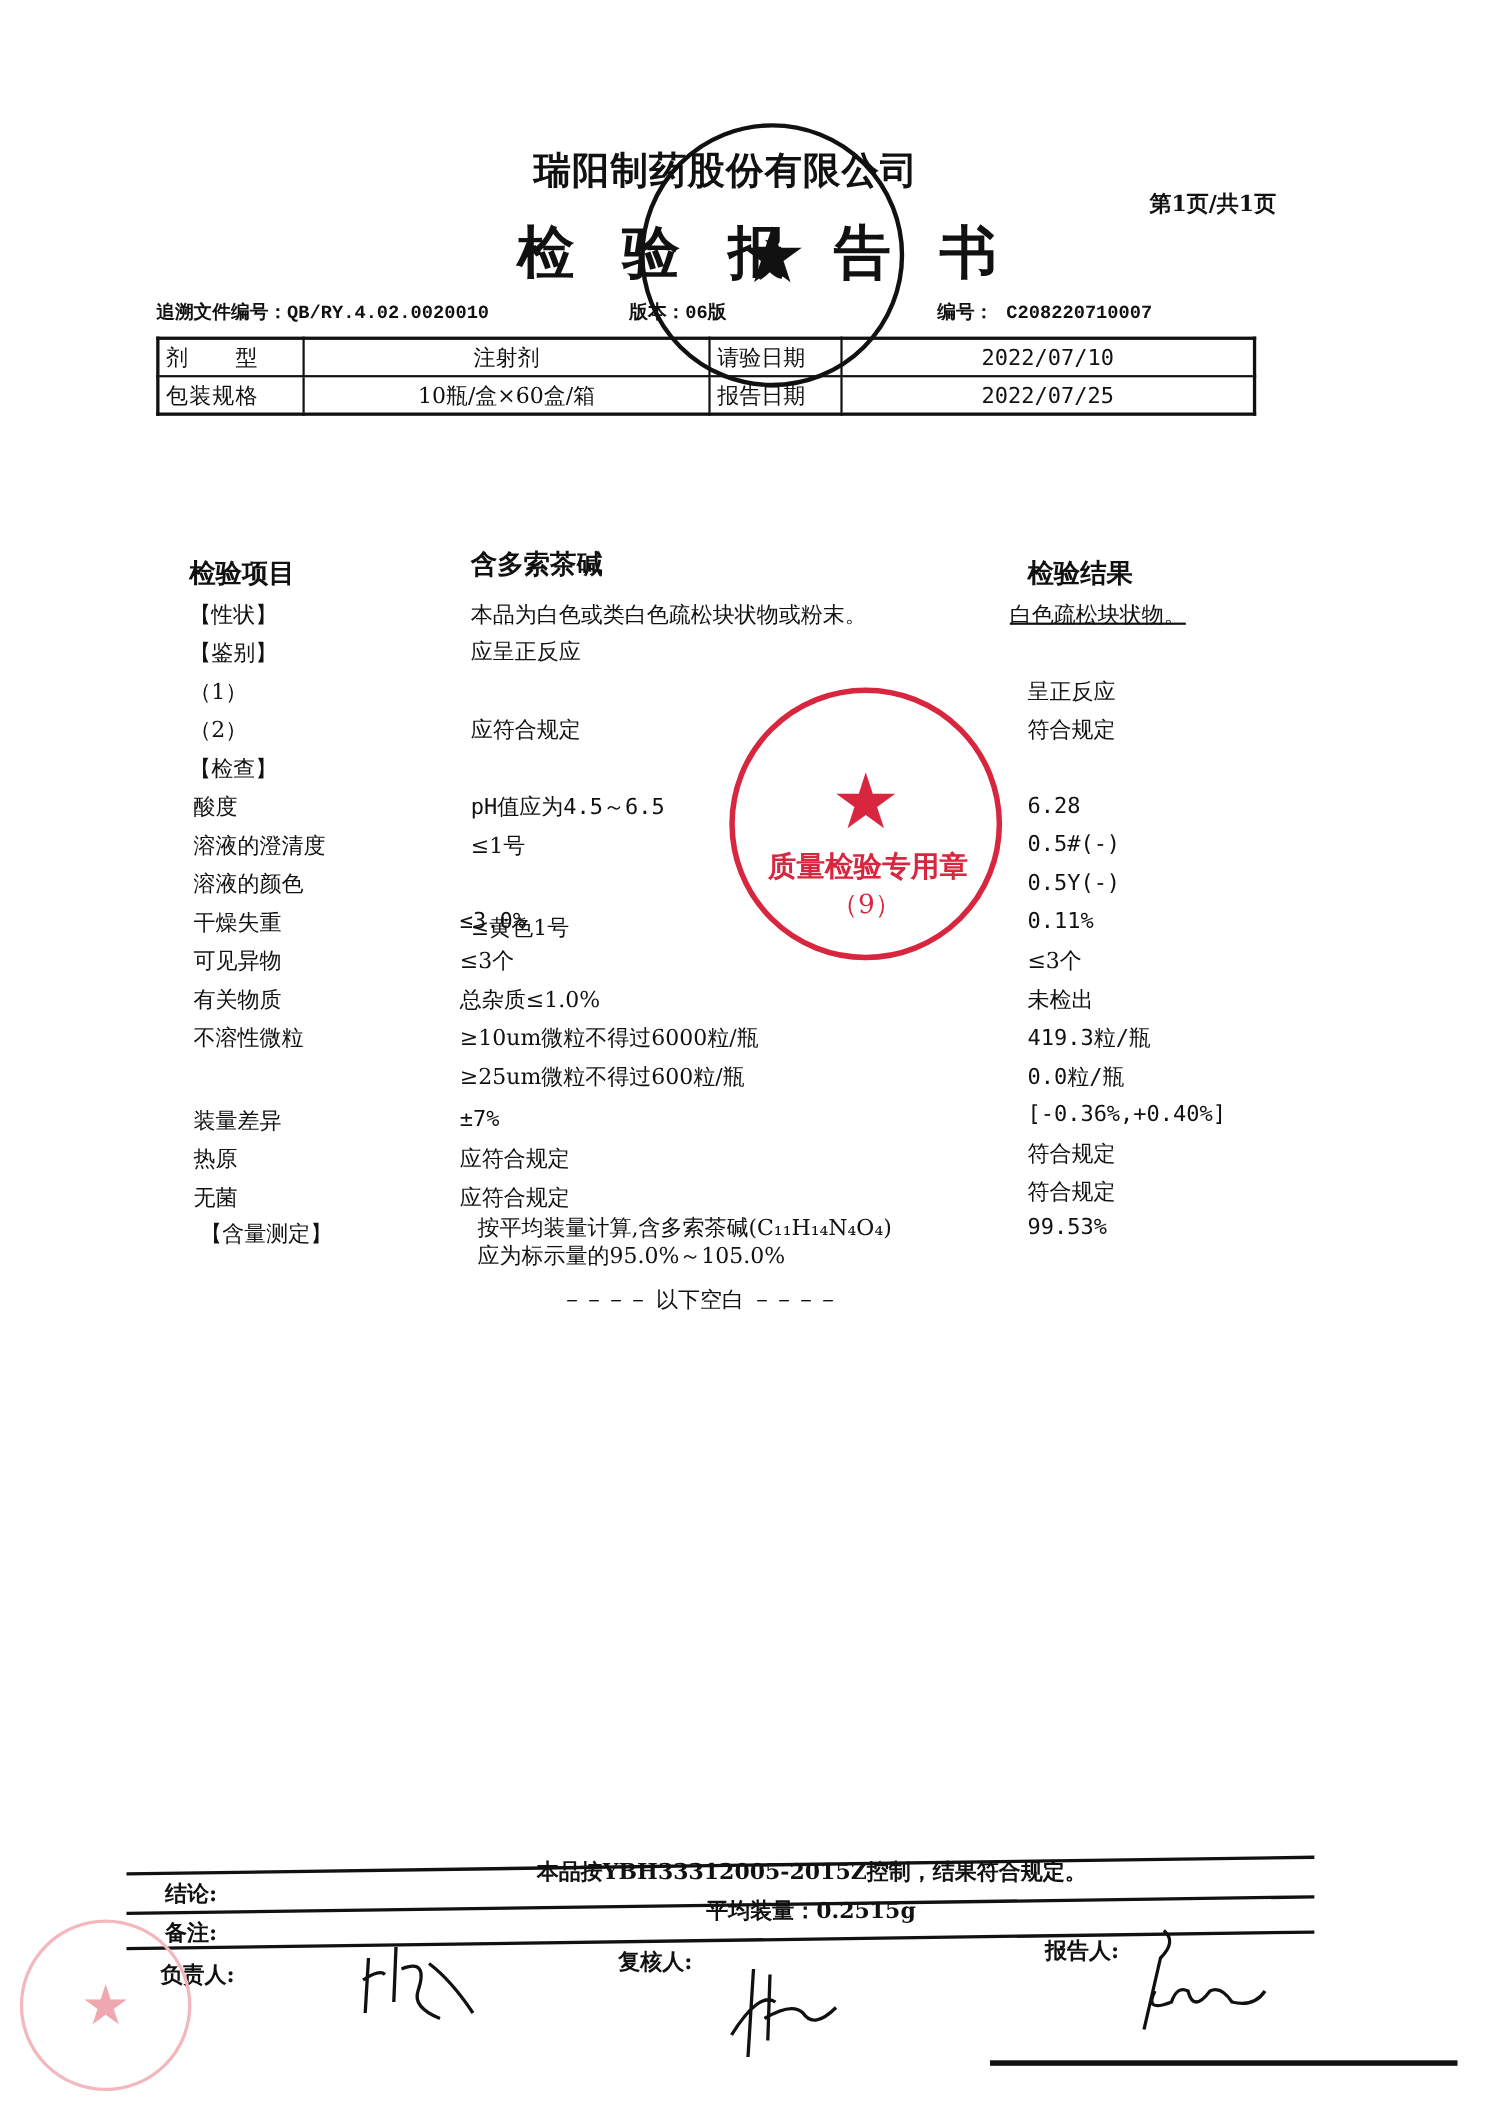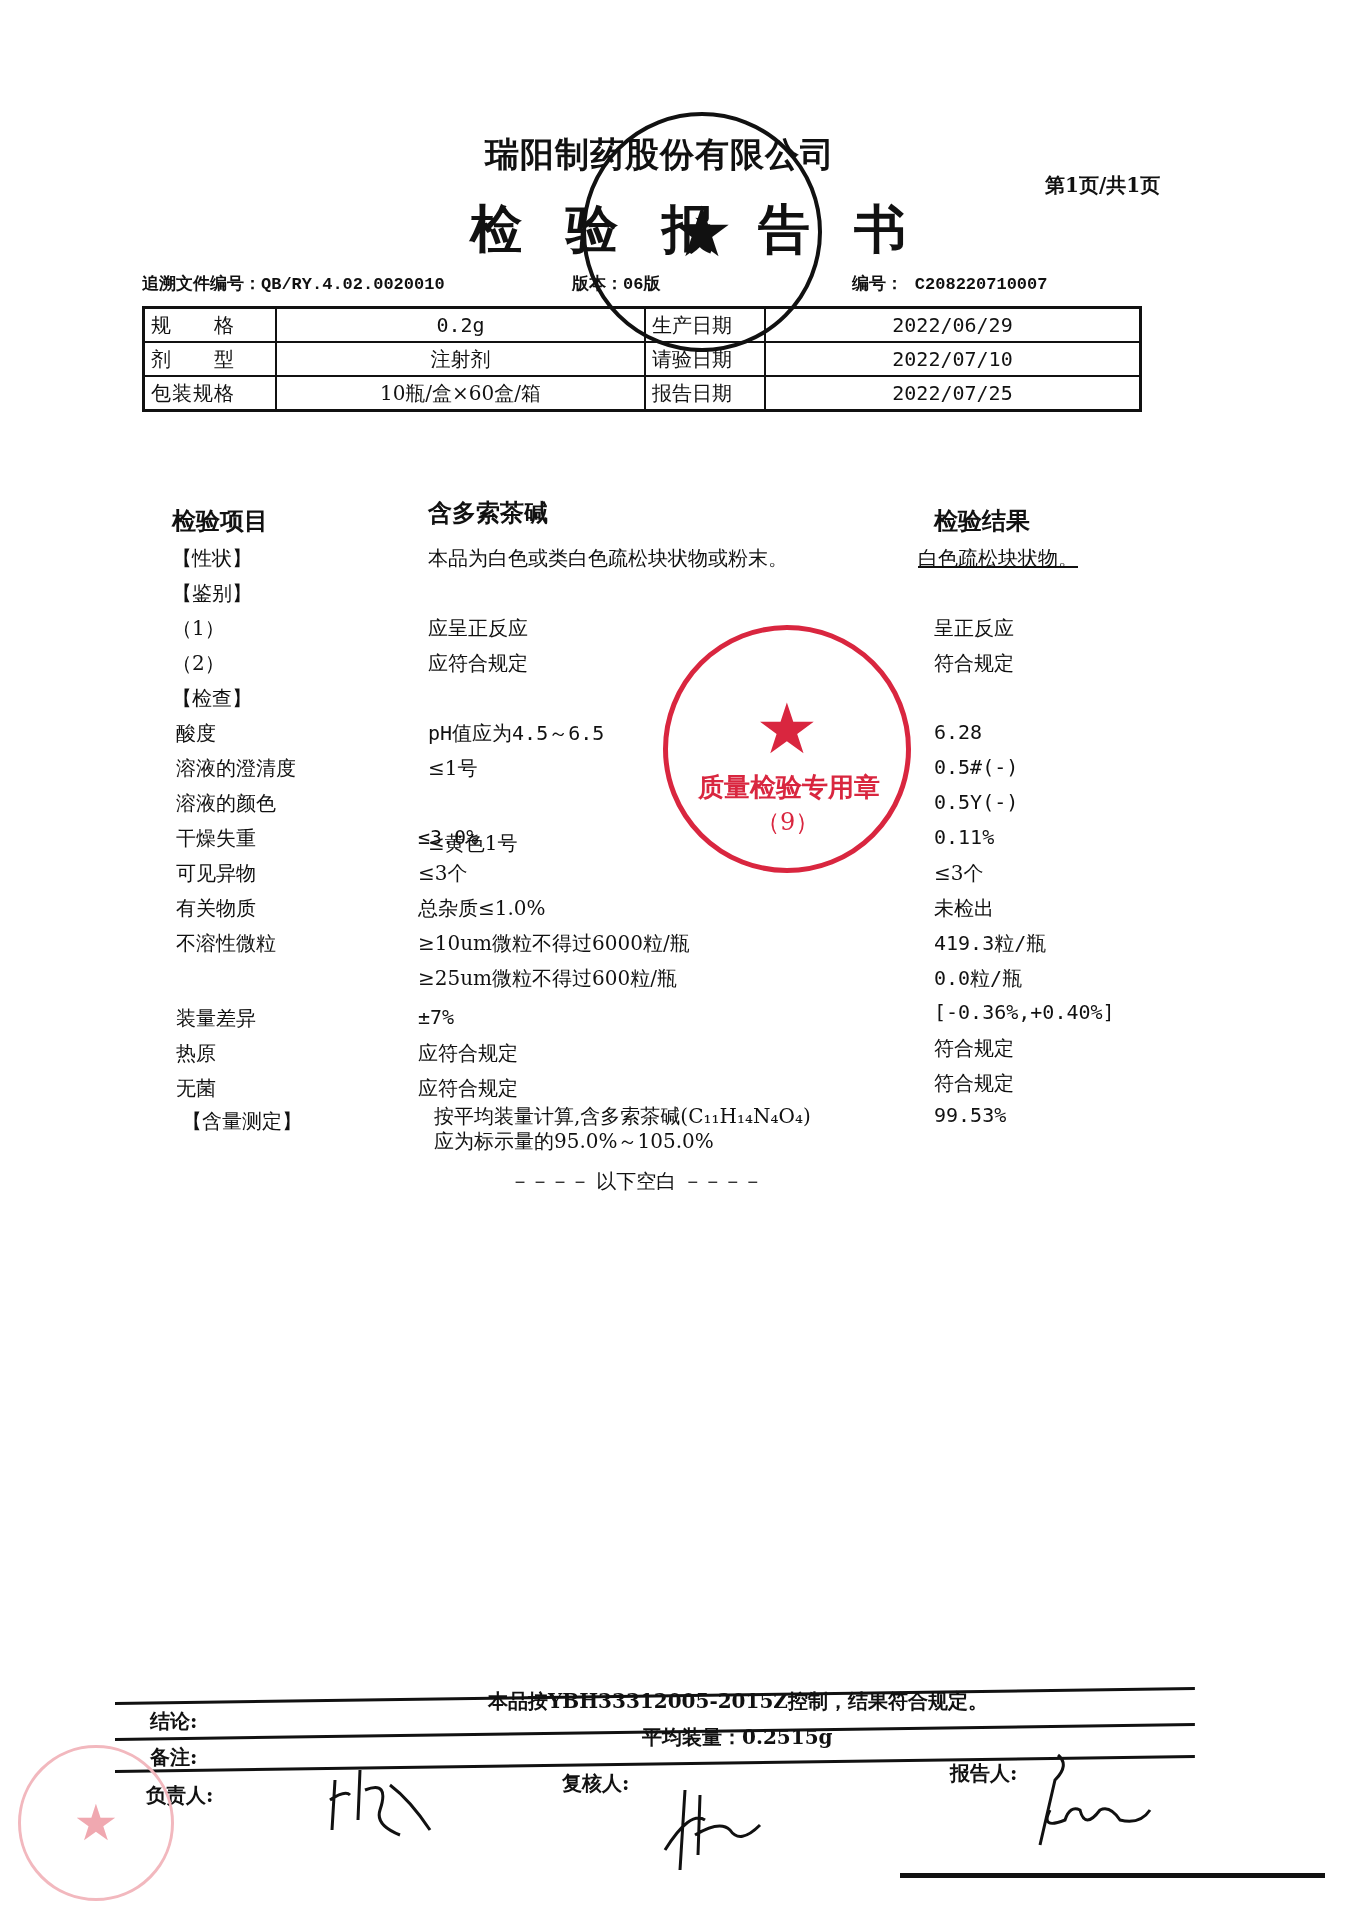--- a/index.html
+++ b/index.html
@@ -58,26 +58,20 @@
   <span>编号：</span>&nbsp;&nbsp;<span class="v">C208220710007</span>
 </div>
 
 <div class="stamp stamp-black">
   <span class="star">★</span>
 </div>
 
 <table class="info">
   <tbody>
   <tr>
-    <td class="lab">规　　格</td>
-    <td class="val mono">0.2g</td>
-    <td class="lab2">生产日期</td>
-    <td class="val2 mono">2022/06/29</td>
-  </tr>
-  <tr>
     <td class="lab">剂　　型</td>
     <td class="val">注射剂</td>
     <td class="lab2">请验日期</td>
     <td class="val2 mono">2022/07/10</td>
   </tr>
   <tr>
     <td class="lab">包装规格</td>
     <td class="val">10瓶/盒×60盒/箱</td>
     <td class="lab2">报告日期</td>
     <td class="val2 mono">2022/07/25</td>
@@ -90,21 +84,21 @@
 <div class="abs hdr" style="left:934px; top:505px;">检验结果</div>
 
 <div id="rows">
   <div class="abs row" style="left:172px; top:545px;">【性状】</div>
   <div class="abs row" style="left:428px; top:545px;">本品为白色或类白色疏松块状物或粉末。</div>
   <div class="abs row" style="left:918px; top:545px;text-decoration:underline;">白色疏松块状物。</div>
 
   <div class="abs row" style="left:172px; top:580px;">【鉴别】</div>
 
   <div class="abs row" style="left:172px; top:615px;">（1）</div>
-  <div class="abs row" style="left:428px; top:615px;">应呈正反应</div>
+  <div class="abs row" style="left:428px; top:579px;">应呈正反应</div>
   <div class="abs row" style="left:934px; top:615px;">呈正反应</div>
 
   <div class="abs row" style="left:172px; top:650px;">（2）</div>
   <div class="abs row" style="left:428px; top:650px;">应符合规定</div>
   <div class="abs row" style="left:934px; top:650px;">符合规定</div>
 
   <div class="abs row" style="left:172px; top:685px;">【检查】</div>
 
   <div class="abs row" style="left:176px; top:720px;">酸度</div>
   <div class="abs row mono" style="left:428px; top:720px;">pH值应为4.5～6.5</div>

